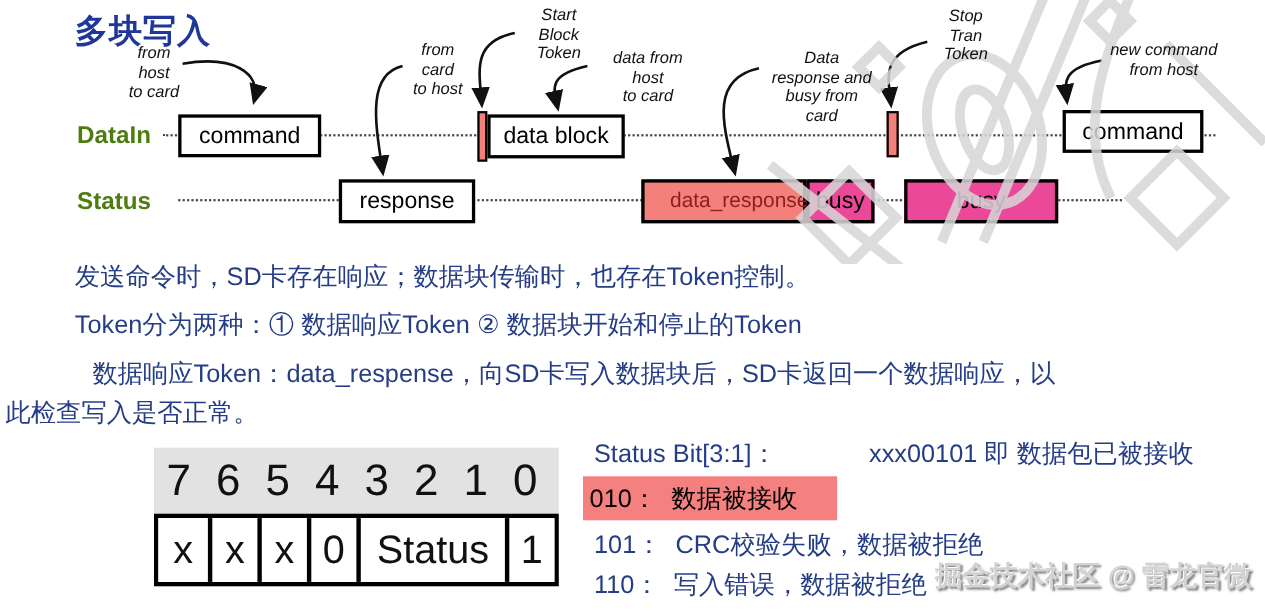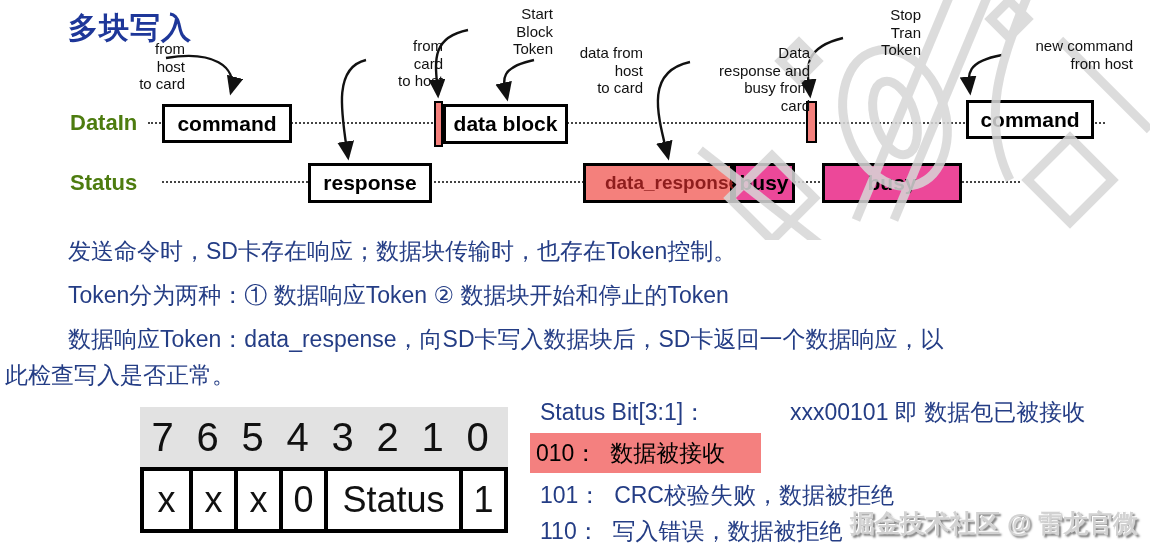--- a/index.html
+++ b/index.html
@@ -7,31 +7,31 @@
   .stage {
     position:relative; width:1150px; height:558px; background:#ffffff;
     font-family:"Liberation Sans", sans-serif; overflow:hidden;
   }
   
   .title {
     position:absolute; left:68px; top:8px;
     font-size:30px; font-weight:600; color:#1e3799; letter-spacing:1px;
   }
   .annot {
-    position:absolute; white-space:pre-line; text-align:right;
-    font-size:15px; line-height:1.18; color:#111; z-index:4;
+    position:absolute; white-space:pre-line; text-align:center;
+    font-size:15px; line-height:1.18; color:#111; z-index:4;font-style:italic;
   }
   .row-label {
     position:absolute; font-size:22px; font-weight:bold; color:#4d7c0f; z-index:4;
   }
   .dotline { position:absolute; border-top:2px dotted #444; z-index:1; }
   .tbox {
     position:absolute; background:#fff; border:3px solid #000; z-index:2;
     display:flex; align-items:center; justify-content:center;
-    font-size:21px; font-weight:bold; color:#000;
+    font-size:21px; font-weight:normal; color:#000;
   }
   .tbox.red   { background:#f4807c; color:#8e1d1d; font-size:19px;padding-left:28px; }
   .tbox.gray  { background:#ec4899; }
   .token-bar {
     position:absolute; background:#f4807c; border:2px solid #000; z-index:2;
   }
   .arrows, .wm-svg { position:absolute; left:0; top:0; pointer-events:none; }
   .arrows { z-index:3; }
   .wm-svg { z-index:3; opacity:.85; }
   
@@ -138,21 +138,21 @@
       <rect x="996" y="6" width="26" height="26" transform="rotate(45 1009 19)"></rect>
       <rect x="742" y="168" width="60" height="60" transform="rotate(45 772 198)"></rect>
       <rect x="1040" y="150" width="60" height="60" transform="rotate(45 1070 180)"></rect>
       <path d="M700,150 L840,260"></path>
       <path d="M1060,40 L1150,130"></path>
     </g>
   </svg>
 
   <div class="body-line" style="left:68px; top:236px;">发送命令时，SD卡存在响应；数据块传输时，也存在Token控制。</div>
   <div class="body-line" style="left:68px; top:280px;">Token分为两种：① 数据响应Token ② 数据块开始和停止的Token</div>
-  <div class="body-line" style="left:68px; top:324px;">数据响应Token：data_respense，向SD卡写入数据块后，SD卡返回一个数据响应，以</div>
+  <div class="body-line" style="left:84px; top:324px;">数据响应Token：data_respense，向SD卡写入数据块后，SD卡返回一个数据响应，以</div>
   <div class="body-line" style="left:5px;  top:360px;">此检查写入是否正常。</div>
 
   <div class="bit-table">
     <div class="bit-header">
       <span>7</span>
       <span>6</span>
       <span>5</span>
       <span>4</span>
       <span>3</span>
       <span>2</span>

